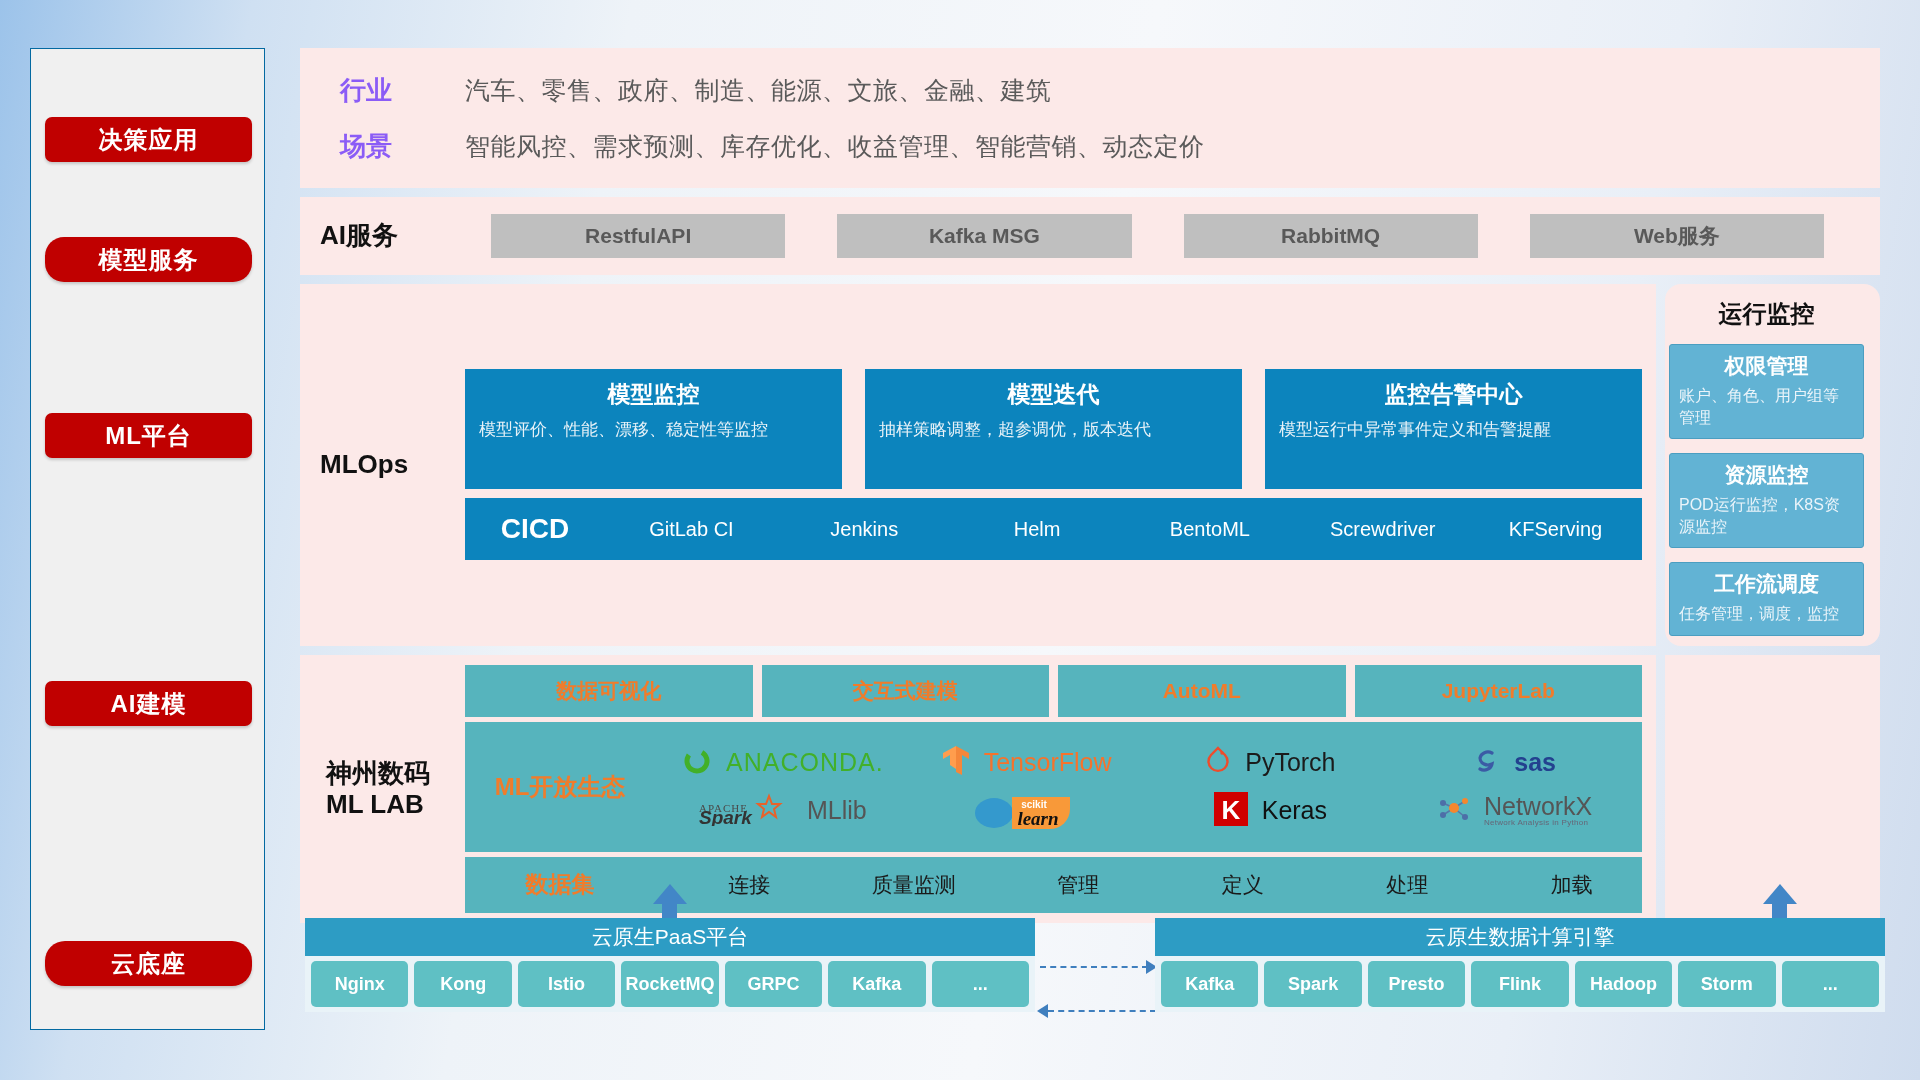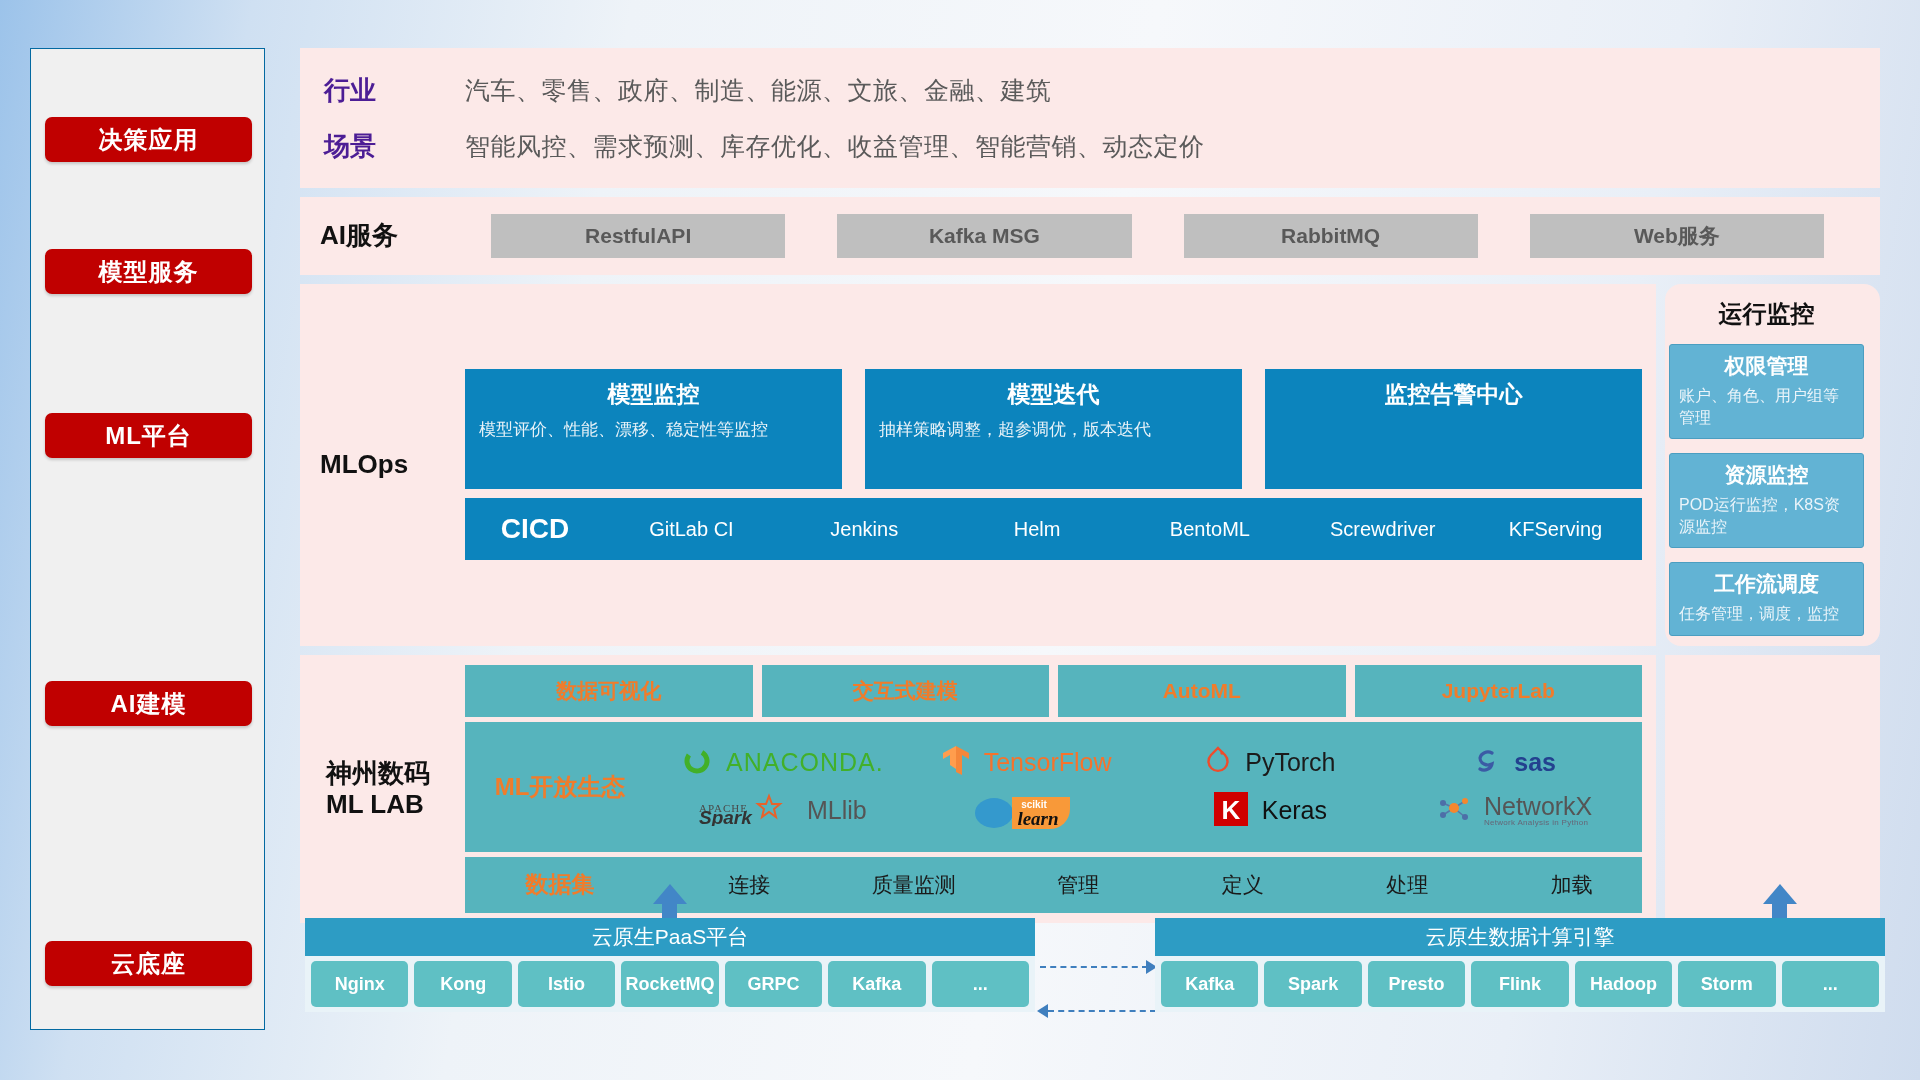--- a/index.html
+++ b/index.html
@@ -24,44 +24,44 @@
     position: absolute; left: 14px; width: 207px; height: 45px;
     background: #c00000;
     border-radius: 7px;
     color: #fff;
     font-size: 24px; font-weight: bold;
     display: flex; align-items: center; justify-content: center;
     letter-spacing: 1px;
     box-shadow: 0 2px 3px rgba(0,0,0,.18);
   }
   #chip-0 { top: 68px; }
-  #chip-1 { top: 200px; }
+  #chip-1 { top: 188px; border-radius: 19px; }
   #chip-2 { top: 364px; }
   #chip-3 { top: 632px; }
-  #chip-4 { top: 892px; }
+  #chip-4 { top: 892px; border-radius: 20px; }
 
   
   #main { position: absolute; left: 300px; top: 48px; width: 1580px; }
 
   .band {
     background: #fce9e8;
     display: flex; align-items: center;
     margin-bottom: 9px;
     position: relative;
   }
   .band-label {
     font-size: 26px; font-weight: bold; color: #111;
     flex: 0 0 165px; text-align: left; padding-left: 20px;
     line-height: 1.15;
   }
 
   
   #row-industry { height: 140px; flex-direction: column; justify-content: center; align-items: stretch; padding: 10px 0; }
   .ind-line { display: flex; align-items: center; height: 56px; }
-  .ind-key { flex: 0 0 165px; padding-left: 24px; font-size: 26px; font-weight: bold; color: #4c1d95; }
+  .ind-key { flex: 0 0 165px; padding-left: 40px; font-size: 26px; font-weight: bold; color: #8b5cf6; }
   .ind-val { font-size: 25px; color: #5a5a5a; letter-spacing: .5px; }
 
   
   #row-aiservice { height: 78px; }
   #aiservice-items { flex: 1; display: flex; gap: 0; padding-right: 30px; }
   .svc-box {
     flex: 1; margin: 0 26px; height: 44px;
     background: #bfbfbf; color: #595959;
     display: flex; align-items: center; justify-content: center;
     font-size: 21px; font-weight: bold;
@@ -209,20 +209,21 @@
           <div class="mlops-card">
             <h4>模型监控</h4>
             <p>模型评价、性能、漂移、稳定性等监控</p>
           </div>
           <div class="mlops-card">
             <h4>模型迭代</h4>
             <p>抽样策略调整，超参调优，版本迭代</p>
           </div>
           <div class="mlops-card">
             <h4>监控告警中心</h4>
+            <p>模型运行中异常事件定义和告警提醒</p>
           </div>
         </div>
         <div id="cicd-strip">
           <div id="cicd-title">CICD</div>
           <div class="cicd-item">GitLab CI</div>
           <div class="cicd-item">Jenkins</div>
           <div class="cicd-item">Helm</div>
           <div class="cicd-item">BentoML</div>
           <div class="cicd-item">Screwdriver</div>
           <div class="cicd-item">KFServing</div>

